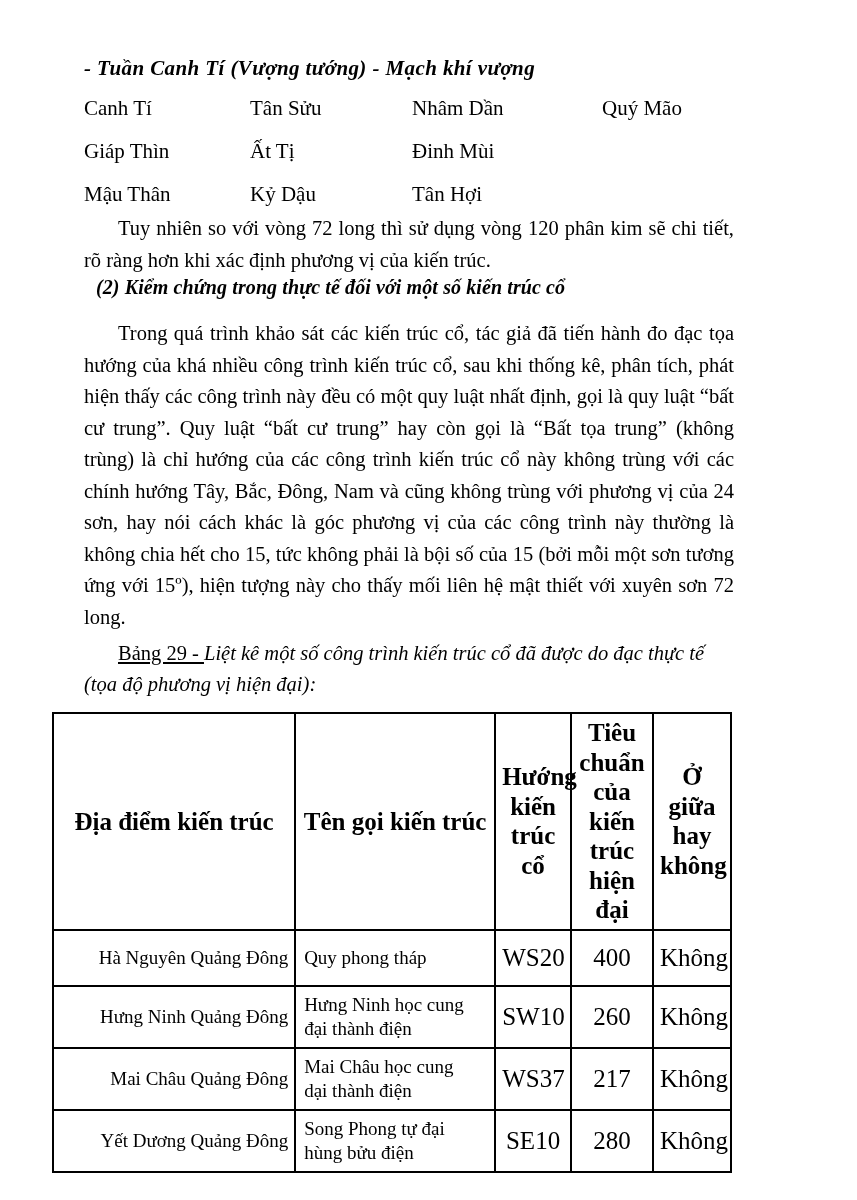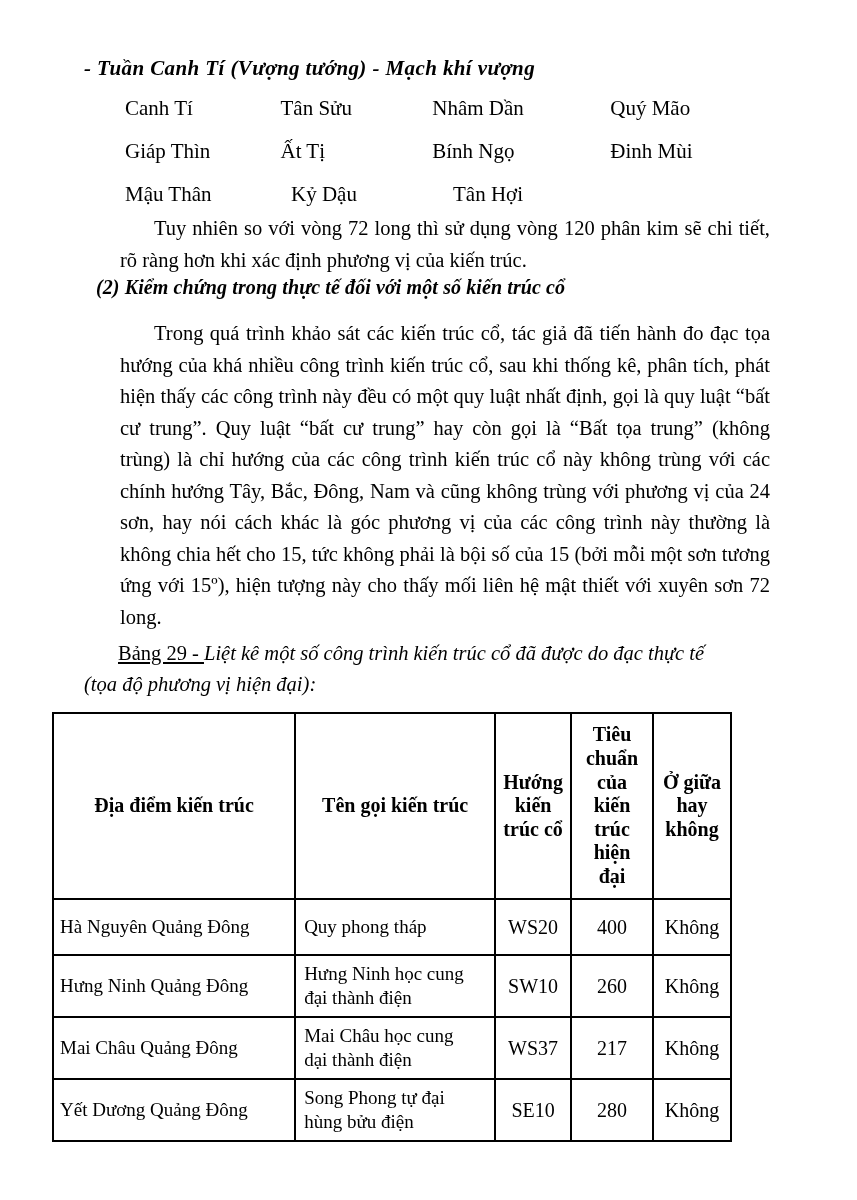--- a/index.html
+++ b/index.html
@@ -47,35 +47,34 @@
   .zodiac-row {
     display: flex;
     height: 43px;
     align-items: flex-start;
   }
   .zodiac-cell {
     font-size: 21px;
     line-height: 1.15;
     white-space: nowrap;
   }
-  .zc0 { width: 166px; margin-left: 41px; }
+  .zc0 { width: 166px; }
   .zc1 { width: 162px; }
   .zc2 { width: 190px; }
   .zc3 { width: 130px; }
 
   
   .para {
     position: absolute;
     left: 84px;
     width: 650px;
     font-size: 20.5px;
     line-height: 31.5px;
     text-align: justify;
     text-justify: inter-word;
-    margin-left: 36px;
   }
   .para.indent { text-indent: 34px; }
 
   .p-tuynhien { top: 213px; }
   .p-trong    { top: 318px; }
 
   .subhead {
     position: absolute;
     left: 84px;
     top: 276px;
@@ -108,37 +107,37 @@
     position: absolute;
     left: 52px;
     top: 712px;
     width: 680px;
     border-collapse: collapse;
     table-layout: fixed;
   }
   .arch-table td, .arch-table th {
     border: 2px solid #000;
     padding: 4px 6px;
-    font-size: 20px;
+    font-size: 25px;
     vertical-align: middle;
   }
   .arch-table th {
     font-weight: bold;
     text-align: center;
     line-height: 1.18;
     height: 176px;
   }
   .col-place    { width: 230px; }
   .col-name     { width: 190px; }
   .col-dir      { width: 72px; }
   .col-std      { width: 78px; }
   .col-mid      { width: 74px; }
 
   .arch-table td.cell-place {
-    text-align: left;
+    text-align: right;
     white-space: nowrap;
     font-size: 19px;
   }
   .arch-table td.cell-name {
     text-align: justify;
     text-justify: inter-word;
     font-size: 19px;
     line-height: 1.25;
     padding-left: 8px;
     padding-right: 8px;
@@ -175,21 +174,20 @@
   <div class="zodiac-grid">
     <div class="zodiac-row">
       <div class="zodiac-cell zc0">Canh Tí</div>
       <div class="zodiac-cell zc1">Tân  Sửu</div>
       <div class="zodiac-cell zc2">Nhâm Dần</div>
       <div class="zodiac-cell zc3">Quý Mão</div>
     </div>
     <div class="zodiac-row">
       <div class="zodiac-cell zc0">Giáp Thìn</div>
       <div class="zodiac-cell zc1">Ất Tị</div>
-      <div class="zodiac-cell zc2">Bính Ngọ</div>
       <div class="zodiac-cell zc3">Đinh Mùi</div>
     </div>
     <div class="zodiac-row">
       <div class="zodiac-cell zc0">Mậu Thân</div>
       <div class="zodiac-cell zc1">Kỷ Dậu</div>
       <div class="zodiac-cell zc3">Tân Hợi</div>
     </div>
   </div>
 
   <div class="para indent p-tuynhien">Tuy nhiên so với vòng 72 long thì sử dụng vòng 120 phân kim sẽ chi tiết, rõ ràng hơn khi xác định phương vị của kiến trúc.</div>

